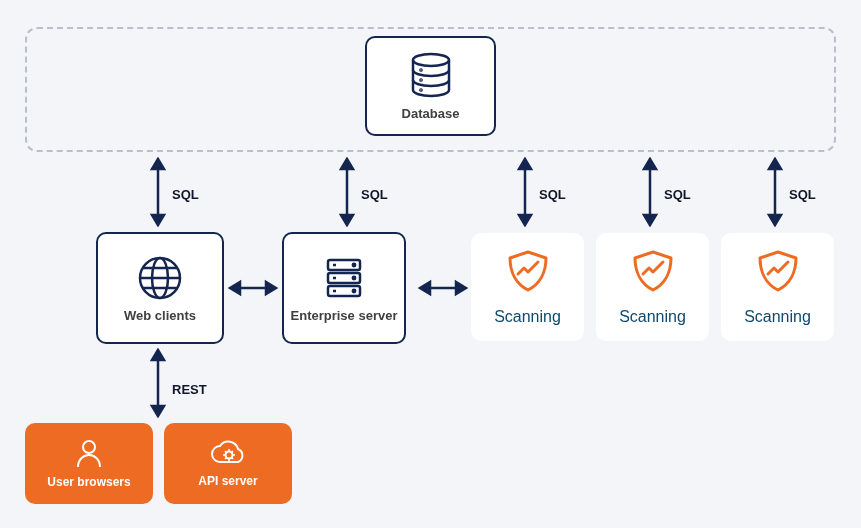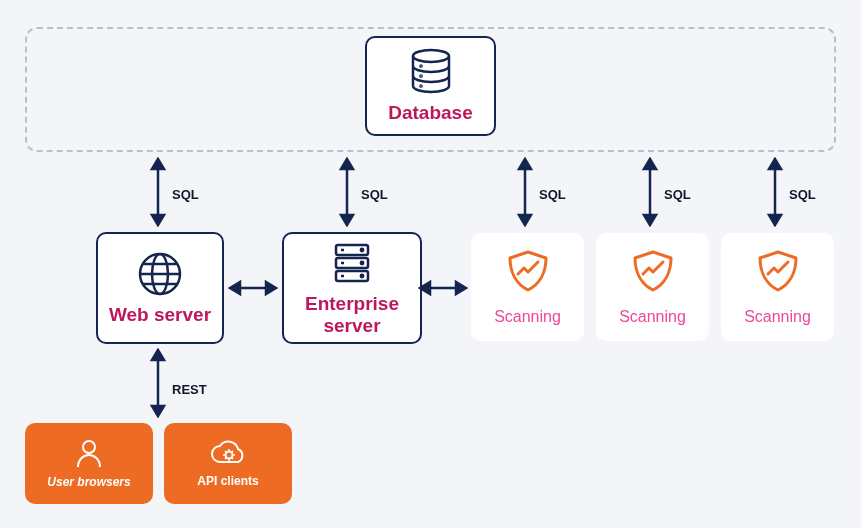--- a/index.html
+++ b/index.html
@@ -34,38 +34,38 @@
     position: absolute;
   }
   .box.bordered { border: 2px solid #14254f; }
   .box.orange {
     background: #ed6b22;
     color: #fff;
     border: none;
   }
   .box-label {
     font-weight: 700;
-    font-size: 19px;
-    color: #be185d;
+    font-size: 13px;
+    color: #404040;
     margin-top: 6px;
   }
   .box.orange .box-label { color: #fff; font-size: 12px; }
   .scan-label {
     font-size: 16px;
-    color: #ec4899;
+    color: #0c4a6e;
     margin-top: 12px;
     font-weight: 500;
   }
   .db-box { left: 365px; top: 36px; width: 131px; height: 100px; }
   .web-box { left: 96px; top: 232px; width: 128px; height: 112px; }
-  .ent-box { left: 282px; top: 232px; width: 140px; height: 112px; }
+  .ent-box { left: 282px; top: 232px; width: 124px; height: 112px; }
   .scan1 { left: 471px; top: 233px; width: 113px; height: 108px; }
   .scan2 { left: 596px; top: 233px; width: 113px; height: 108px; }
   .scan3 { left: 721px; top: 233px; width: 113px; height: 108px; }
-  .ub-box { left: 25px; top: 423px; width: 128px; height: 81px; font-style: italic; }
+  .ub-box { left: 25px; top: 423px; width: 128px; height: 81px; }
   .api-box { left: 164px; top: 423px; width: 128px; height: 81px; }
   svg.icon { display: block; }
   .arrow-label {
     font-weight: 700;
     font-size: 13px;
     color: #0f172a;
   }
 </style>
 </head>
 <body>
@@ -89,21 +89,21 @@
 
 <div class="box bordered web-box">
   <svg class="icon" width="48" height="48" viewBox="0 0 48 48">
     <g fill="none" stroke="#14254f" stroke-width="2.5">
       <circle cx="24" cy="24" r="20"></circle>
       <ellipse cx="24" cy="24" rx="8" ry="20"></ellipse>
       <line x1="4" y1="24" x2="44" y2="24"></line>
       <path d="M7 14 h34 M7 34 h34"></path>
     </g>
   </svg>
-  <div class="box-label">Web server</div>
+  <div class="box-label">Web clients</div>
 </div>
 
 <div class="box bordered ent-box">
   <svg class="icon" width="48" height="48" viewBox="0 0 48 48">
     <g fill="none" stroke="#14254f" stroke-width="2.5">
       <rect x="8" y="6" width="32" height="10" rx="2"></rect>
       <rect x="8" y="19" width="32" height="10" rx="2"></rect>
       <rect x="8" y="32" width="32" height="10" rx="2"></rect>
       <line x1="13" y1="11" x2="16" y2="11"></line>
       <line x1="13" y1="24" x2="16" y2="24"></line>
@@ -158,21 +158,21 @@
           <line x1="21" y1="19" x2="21" y2="21"></line>
         <line x1="15" y1="15" x2="17" y2="15"></line>
           <line x1="25" y1="15" x2="27" y2="15"></line>
         <line x1="17" y1="11" x2="18.4" y2="12.4"></line>
           <line x1="23.6" y1="17.6" x2="25" y2="19"></line>
         <line x1="25" y1="11" x2="23.6" y2="12.4"></line>
           <line x1="18.4" y1="17.6" x2="17" y2="19"></line>
       </g>
     </g>
   </svg>
-  <div class="box-label">API clients</div>
+  <div class="box-label">API server</div>
 </div>
 
 <svg style="position:absolute;left:148px;top:157px;" width="20" height="70">
   <g stroke="#14254f" stroke-width="2.5" fill="#14254f">
     <line x1="10" y1="8" x2="10" y2="62"></line>
     <polygon points="10,2 4,12 16,12"></polygon>
     <polygon points="10,68 4,58 16,58"></polygon>
   </g>
 </svg>
 <div class="arrow-label" style="position:absolute;left:172px;top:187px;">SQL</div>

